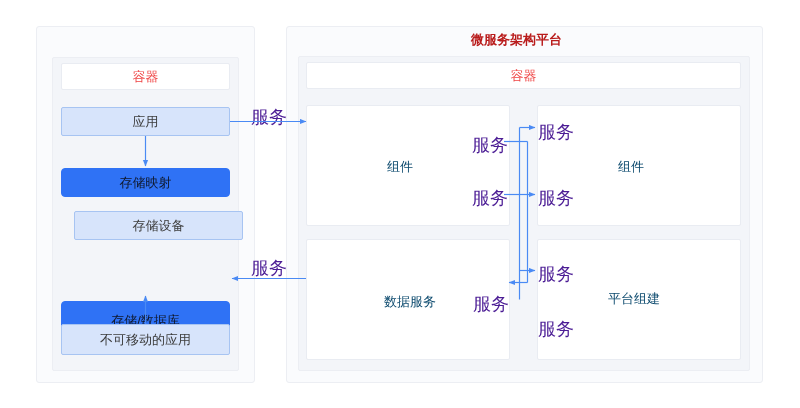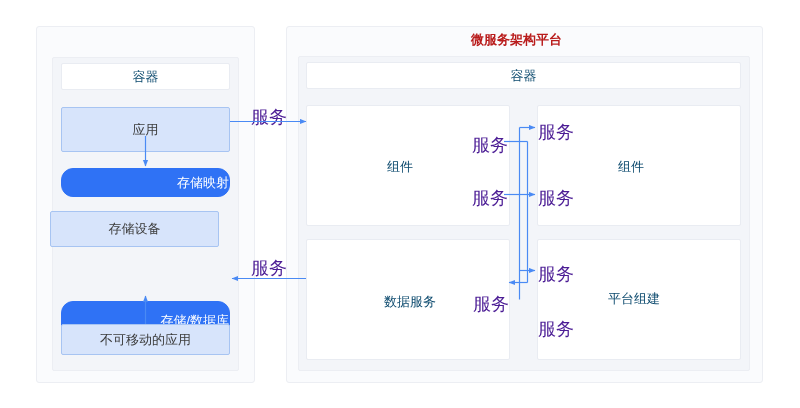--- a/index.html
+++ b/index.html
@@ -29,39 +29,39 @@
     border-radius:2px;
     box-sizing:border-box;
   }
   .wbox{
     position:absolute;
     background:#ffffff;
     border:1px solid #e9ecf2;
     border-radius:2px;
     box-sizing:border-box;
     display:flex;align-items:center;justify-content:center;
-    font-size:13px;color:#0c4a6e;
+    font-size:13px;color:#ef4444;
   }
   .bluebox{
     position:absolute;
     background:#d7e4fb;
     border:1px solid #a7c4f2;
     border-radius:2px;
     box-sizing:border-box;
     display:flex;align-items:center;justify-content:center;
     font-size:13px;color:#3d3d3d;
   }
   .solidbox{
     position:absolute;
     background:#2f72f5;
     border:1px solid #2f72f5;
-    border-radius:12px;
+    border-radius:4px;
     box-sizing:border-box;
-    display:flex;align-items:center;justify-content:flex-end;
-    font-size:13px;color:#ffffff;
+    display:flex;align-items:center;justify-content:center;
+    font-size:13px;color:#0f172a;
   }
   .card{
     position:absolute;
     background:#ffffff;
     border:1px solid #e9ecf2;
     border-radius:2px;
     box-sizing:border-box;
   }
   .card-label{
     position:absolute;
@@ -94,29 +94,29 @@
 <div id="stage">
 
   <div class="panel" style="left:36px;top:26px;width:219px;height:357px;"></div>
 
   <div class="subpanel" style="left:52px;top:57px;width:187px;height:314px;"></div>
 
   <div class="wbox" style="left:61px;top:63px;width:169px;height:27px;">
     <span>容器</span>
   </div>
 
-  <div class="bluebox" style="left:61px;top:107px;width:169px;height:45px;">
+  <div class="bluebox" style="left:61px;top:107px;width:169px;height:29px;">
     <span>应用</span>
   </div>
 
   <div class="solidbox" style="left:61px;top:168px;width:169px;height:29px;">
     <span>存储映射</span>
   </div>
 
-  <div class="bluebox" style="left:50px;top:211px;width:169px;height:36px;align-items:center;">
+  <div class="bluebox" style="left:74px;top:211px;width:169px;height:29px;align-items:center;">
     <span>存储设备</span>
   </div>
 
   <div class="solidbox" style="left:61px;top:277px;width:169px;height:39px;margin-top:24px;">
     <span>存储/数据库</span>
   </div>
 
   <div class="bluebox" style="left:61px;top:324px;width:169px;height:31px;">
     <span>不可移动的应用</span>
   </div>

